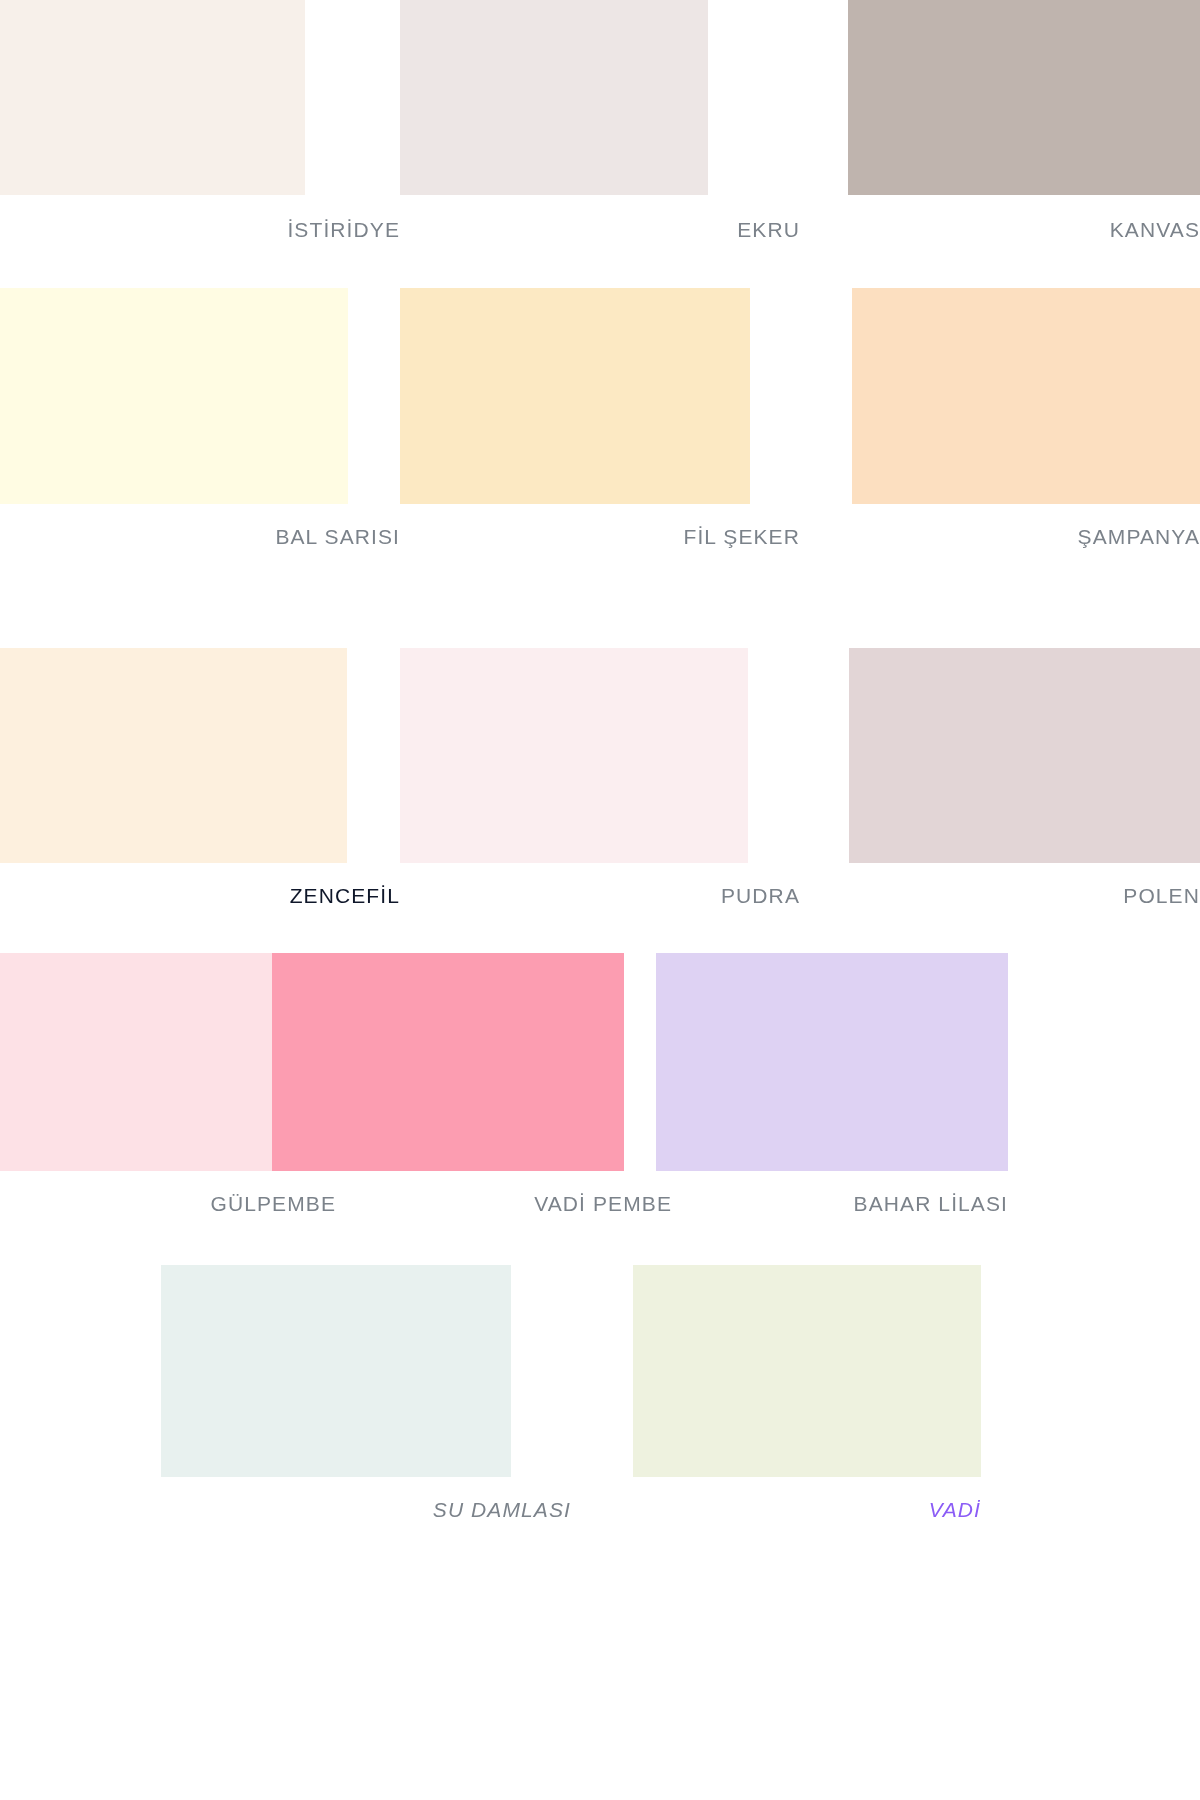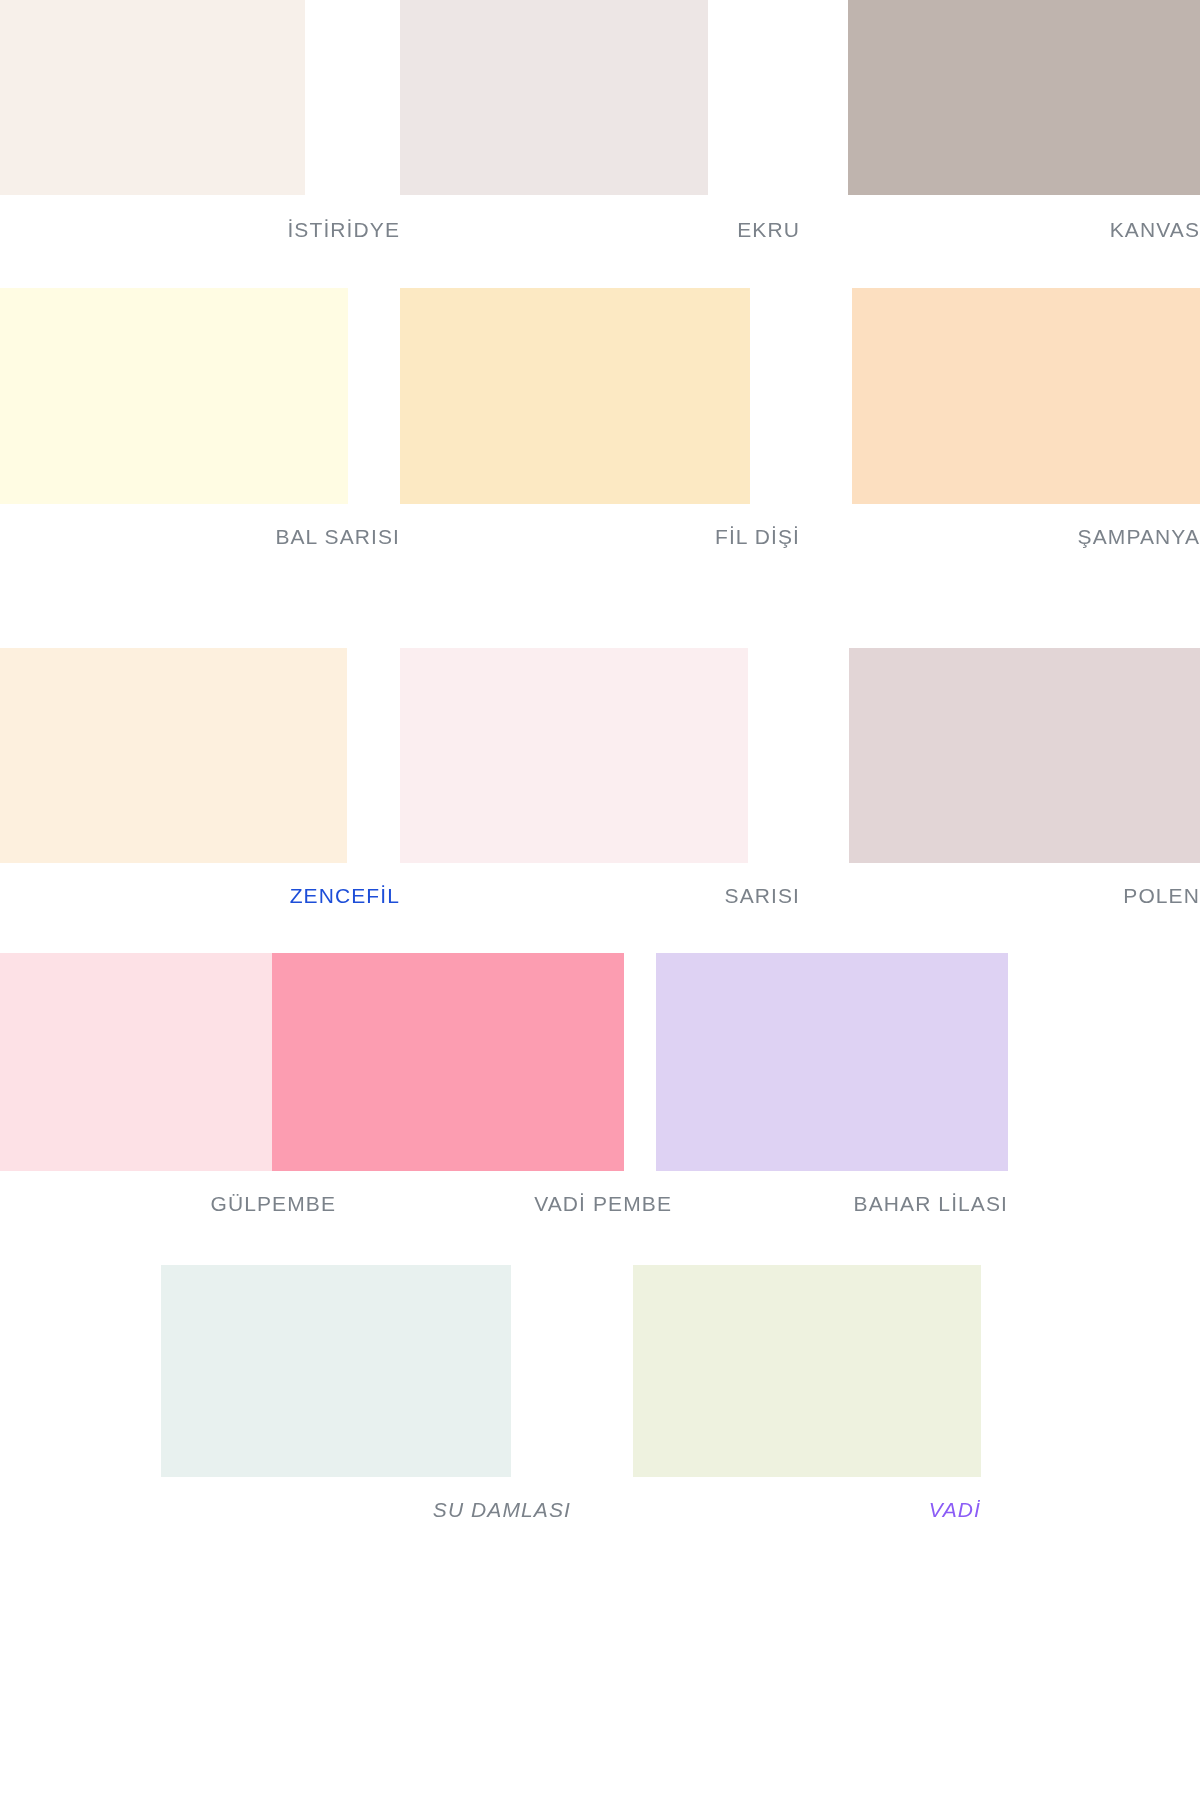--- a/index.html
+++ b/index.html
@@ -104,36 +104,36 @@
     </div>
   </div>
 
   <div class="swatch-row" id="row-2">
     <div class="swatch-cell">
       <div class="swatch-chip" style="width: 348px; margin-right: 52px; background-color: rgb(255, 252, 227);"></div>
       <div class="swatch-label" style="color: rgb(123, 130, 138);">BAL SARISI</div>
     </div>
     <div class="swatch-cell">
       <div class="swatch-chip" style="width: 350px; margin-right: 50px; background-color: rgb(252, 233, 195);"></div>
-      <div class="swatch-label" style="color: rgb(123, 130, 138);">FİL DİŞİ</div>
+      <div class="swatch-label" style="color: rgb(123, 130, 138);">FİL ŞEKER</div>
     </div>
     <div class="swatch-cell">
       <div class="swatch-chip" style="width: 348px; background-color: rgb(252, 223, 192);"></div>
       <div class="swatch-label" style="color: rgb(123, 130, 138);">ŞAMPANYA</div>
     </div>
   </div>
 
   <div class="swatch-row" id="row-3">
     <div class="swatch-cell">
       <div class="swatch-chip" style="width: 347px; margin-right: 53px; background-color: rgb(253, 240, 222);"></div>
-      <div class="swatch-label" style="color: #1d4ed8;">ZENCEFİL</div>
+      <div class="swatch-label" style="color: #0f172a;">ZENCEFİL</div>
     </div>
     <div class="swatch-cell">
       <div class="swatch-chip" style="width: 348px; margin-right: 52px; background-color: rgb(251, 238, 240);"></div>
-      <div class="swatch-label" style="color: rgb(123, 130, 138);">SARISI</div>
+      <div class="swatch-label" style="color: rgb(123, 130, 138);">PUDRA</div>
     </div>
     <div class="swatch-cell">
       <div class="swatch-chip" style="width: 351px; background-color: rgb(226, 213, 214);"></div>
       <div class="swatch-label" style="color: rgb(123, 130, 138);">POLEN</div>
     </div>
   </div>
 
   <div class="swatch-row" id="row-4">
     <div class="swatch-cell">
       <div class="swatch-chip" style="width: 355px; margin-right: 45px; background-color: rgb(253, 225, 230);"></div>

